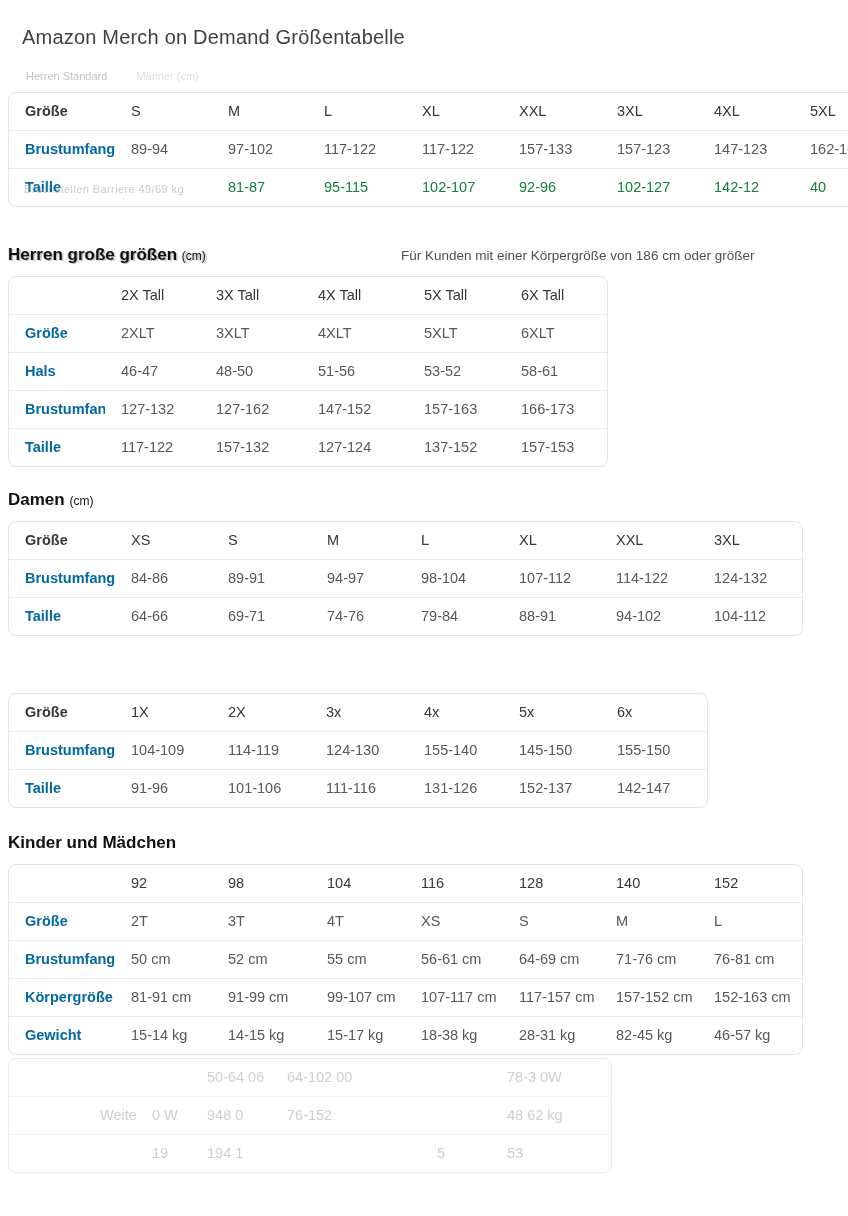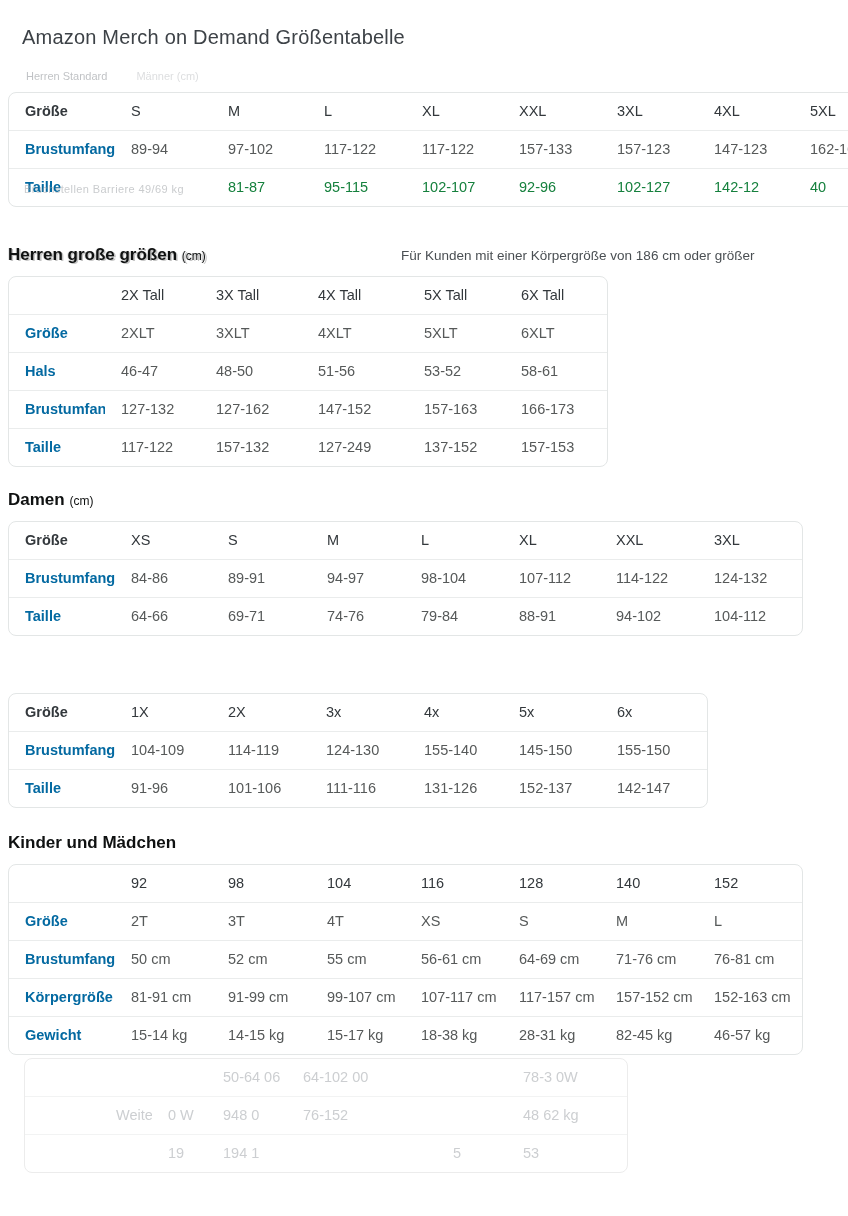--- a/index.html
+++ b/index.html
@@ -59,21 +59,21 @@
   table.card tr.head td { color:#33383c; }
   table.card td.faint { color:#15803d; filter:blur(0.3px); }
   table.ghost-table { border-color:#ececec; }
   table.ghost-table td { color:#c0c3c6; opacity:.8; filter:blur(0.5px); border-top-color:#f0f1f1; }
 
   #t-herren      { left:8px;  top:92px;  width:896px; }
   #t-herrentall  { left:8px;  top:276px; width:598px; }
   #t-damen       { left:8px;  top:521px; width:793px; }
   #t-damengross  { left:8px;  top:693px; width:698px; }
   #t-kinder      { left:8px;  top:864px; width:793px; }
-  #t-ghost       { left:8px;  top:1058px; width:602px;margin-left:16px; }
+  #t-ghost       { left:8px;  top:1058px; width:602px; }
 
   #h-herrentall { top:245px; }
   #h-damen      { top:490px; }
   #h-damengross { top:662px;margin-top:44px; }
   #h-kinder     { top:833px; }
 
   .ghost-sublabel {
     left:24px; top:183px;
     font-size:11px; color:#9ea2a6;
     opacity:.55; filter:blur(0.45px);
@@ -185,21 +185,21 @@
         <td>127-132</td>
         <td>127-162</td>
         <td>147-152</td>
         <td>157-163</td>
         <td>166-173</td>
       </tr>
       <tr>
         <td class="lbl">Taille</td>
         <td>117-122</td>
         <td>157-132</td>
-        <td>127-249</td>
+        <td>127-124</td>
         <td>137-152</td>
         <td>157-153</td>
       </tr>
     </tbody>
   </table>
 
 <div class="abs section-heading" id="h-damen">
   <span class="b">Damen</span>
   <span class="n">(cm)</span>
 </div>

